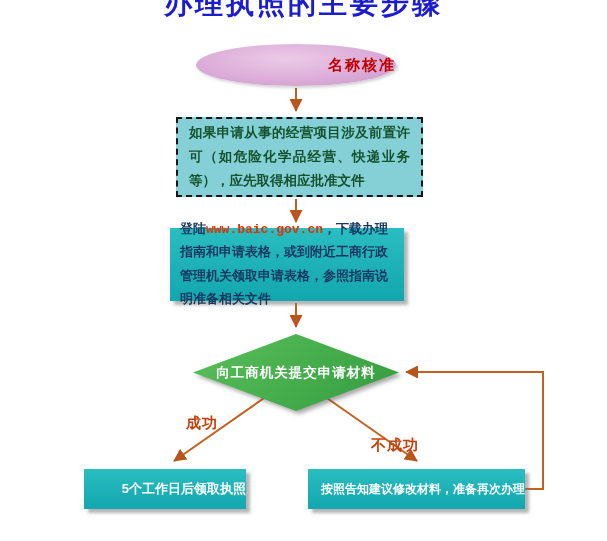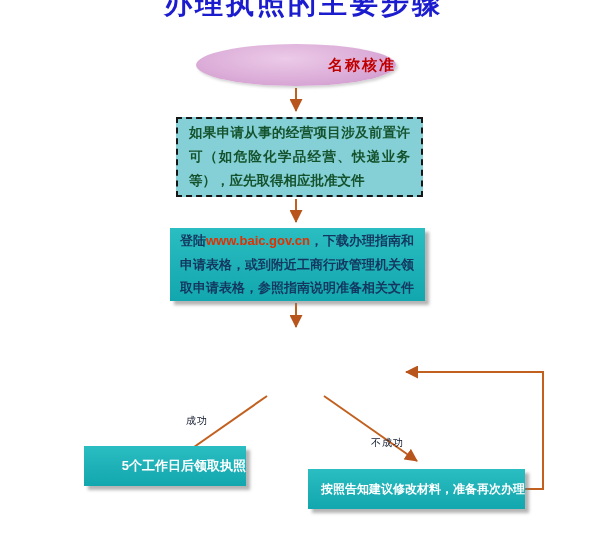--- a/index.html
+++ b/index.html
@@ -72,24 +72,25 @@
     text-align: justify;
   }
 
   .teal {
     background: linear-gradient(180deg, #2abdc1 0%, #12a6ae 100%);
     box-shadow: 4px 4px 3px rgba(120,120,120,0.55);
   }
 
   .mid {
     left: 170px; top: 228px;
-    width: 255px; height: 73px;
+    width: 234px; height: 73px;
     padding: 4px 10px;
     display: flex;
     align-items: center;
+    font-family: Liberation Mono, monospace;
   }
   .mid .txt {
     font-size: 13px;
     font-weight: bold;
     line-height: 1.8;
     color: #14375f;
     text-align: left;
   }
   .mid .url { color: #e33000; }
 
@@ -109,29 +110,29 @@
   }
   .diamond .lbl {
     color: #ffffff;
     font-weight: bold;
     font-size: 13.5px;
     letter-spacing: 1px;
   }
 
   .branch {
     position: absolute;
-    color: #0f172a;
-    font-weight: normal;
-    font-size: 10px;
+    color: #c2410c;
+    font-weight: bold;
+    font-size: 15px;
     letter-spacing: 1px;
   }
   .branch.ok { left: 186px; top: 414px; }
   .branch.no { left: 371px; top: 414px; margin-top: 22px; }
 
-  .box-left  { left: 84px;  top: 446px; width: 162px; height: 40px; }
+  .box-left  { left: 84px;  top: 469px; width: 162px; height: 40px; }
   .box-right { left: 308px; top: 469px; width: 217px; height: 40px; }
   .result .lbl {
     color: #ffffff;
     font-weight: bold;
     white-space: nowrap;
   }
   .box-left .lbl  { font-size: 13px; }
   .box-right .lbl { font-size: 12px; }
 </style>
 </head>
@@ -162,20 +163,25 @@
   </div>
 
   <div class="node note">
     <span class="lbl">如果申请从事的经营项目涉及前置许可（如危险化学品经营、快递业务等），应先取得相应批准文件</span>
   </div>
 
   <div class="node teal mid">
     <p class="txt"><span>登陆</span><span class="url">www.baic.gov.cn</span><span>，下载办理指南和申请表格，或到附近工商行政管理机关领取申请表格，参照指南说明准备相关文件</span></p>
   </div>
 
+  <div class="diamond-wrap">
+    <div class="diamond">
+      <span class="lbl">向工商机关提交申请材料</span>
+    </div>
+  </div>
 
   <div class="branch ok">成功</div>
   <div class="branch no">不成功</div>
 
   <div class="node teal result box-left">
     <span class="lbl">5个工作日后领取执照</span>
   </div>
 
   <div class="node teal result box-right">
     <span class="lbl">按照告知建议修改材料，准备再次办理</span>

